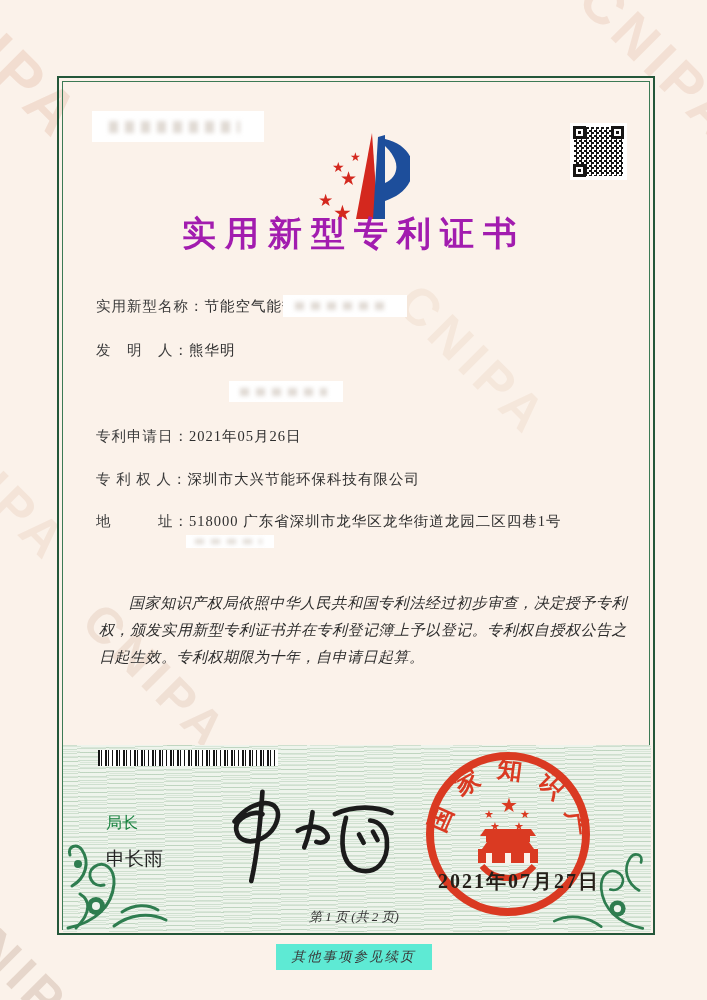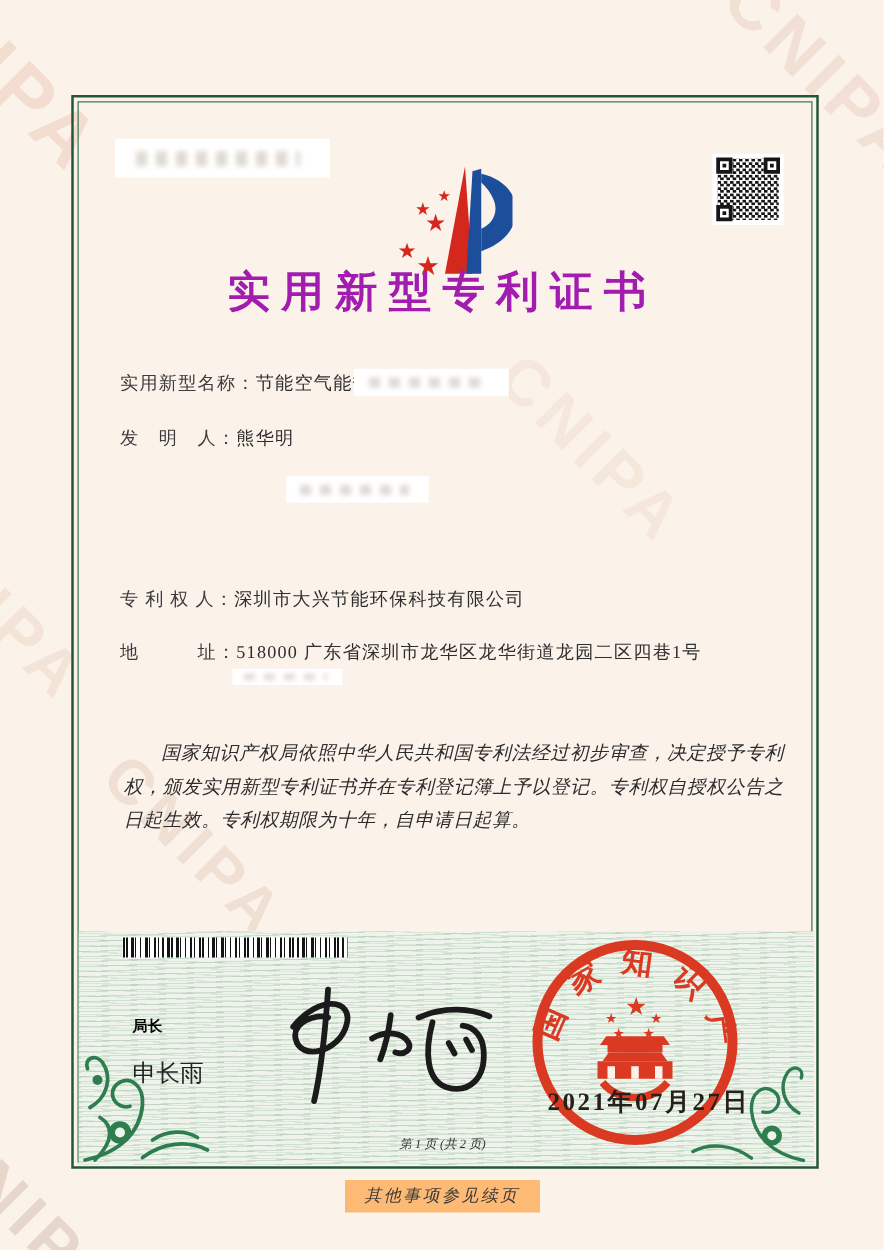--- a/index.html
+++ b/index.html
@@ -42,33 +42,33 @@
   .band{position:absolute;left:63px;top:745px;width:588px;height:187px;
       background:
         repeating-linear-gradient(178deg,rgba(122,168,128,.28) 0 1px,transparent 1px 4px),
         repeating-linear-gradient(2deg,rgba(122,168,128,.18) 0 1px,transparent 1px 5px),
         #eef4ec;}
 
   .barcode{position:absolute;left:98px;top:750px;width:180px;height:16px;background:
       repeating-linear-gradient(90deg,#141414 0 2px,#fff 2px 3px,#141414 3px 4px,#fff 4px 7px,
         #141414 7px 9px,#fff 9px 10px,#141414 10px 11px,#fff 11px 14px,#141414 14px 15px,#fff 15px 18px);}
 
-  .director-label{position:absolute;left:106px;top:813px;font-size:12px;color:#000000;
-      font-family:"Liberation Sans","DejaVu Sans",sans-serif;font-weight:bold;}
+  .director-label{position:absolute;left:106px;top:813px;font-size:16px;color:#15803d;
+      font-family:"Liberation Sans","DejaVu Sans",sans-serif;}
   .director-name{position:absolute;left:106px;top:846px;font-size:19px;color:#222;
       font-family:"Liberation Sans","DejaVu Sans",sans-serif;}
 
   .seal-date{position:absolute;left:438px;top:868px;width:180px;font-size:20px;
       color:#25201a;letter-spacing:2px;font-weight:bold;}
 
   .pageinfo{position:absolute;left:57px;top:908px;width:594px;text-align:center;
-      font-size:10px;color:#333;font-style:italic;}
+      font-size:13px;color:#333;font-style:italic;}
 
   .note{position:absolute;left:0;top:944px;width:707px;text-align:center;}
-  .note span{display:inline-block;background:#fdba74;padding:4px 16px;font-size:13.5px;
+  .note span{display:inline-block;background:#5eead4;padding:4px 16px;font-size:13.5px;
       color:#3a3a3a;font-style:italic;letter-spacing:2px;}
 
   .qr{position:absolute;left:570px;top:123px;width:57px;height:57px;background:#fff;padding:2px;box-sizing:border-box;}
   .qr-grid{position:absolute;left:4px;top:4px;right:4px;bottom:4px;
       background:repeating-conic-gradient(#161616 0 25%,#fff 0 50%);background-size:5px 5px;}
   .finder{position:absolute;width:13px;height:13px;border:3px solid #161616;background:#fff;box-sizing:border-box;}
   .finder::after{content:"";position:absolute;left:2px;top:2px;width:3px;height:3px;background:#161616;}
   .f1{left:3px;top:3px;} .f2{right:3px;top:3px;} .f3{left:3px;bottom:3px;}
 
   svg{display:block;}
@@ -119,20 +119,23 @@
     <span>实用新型名称：</span><span class="val">节能空气能热水</span>
   </div>
   <div class="redact" style="left:283px;top:295px;width:124px;height:22px;"></div>
 
   <div class="frow" style="top:341px;">
     <span>发　明　人：</span><span class="val">熊华明</span>
   </div>
 
   <div class="redact" style="left:229px;top:381px;width:114px;height:21px;"></div>
 
+  <div class="frow" style="top:427px;">
+    <span>专利申请日：</span><span class="val">2021年05月26日</span>
+  </div>
 
   <div class="frow" style="top:470px;">
     <span>专 利 权 人：</span><span class="val">深圳市大兴节能环保科技有限公司</span>
   </div>
 
   <div class="frow" style="top:512px;">
     <span>地　　　址：</span><span class="val">518000  广东省深圳市龙华区龙华街道龙园二区四巷1号</span>
   </div>
 
   <div class="redact" style="left:186px;top:535px;width:88px;height:13px;"></div>

